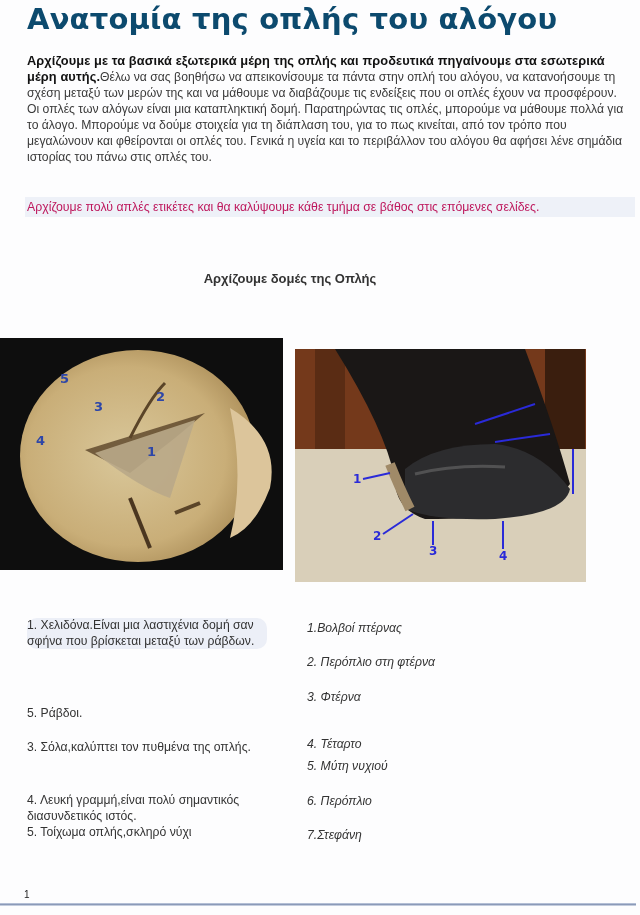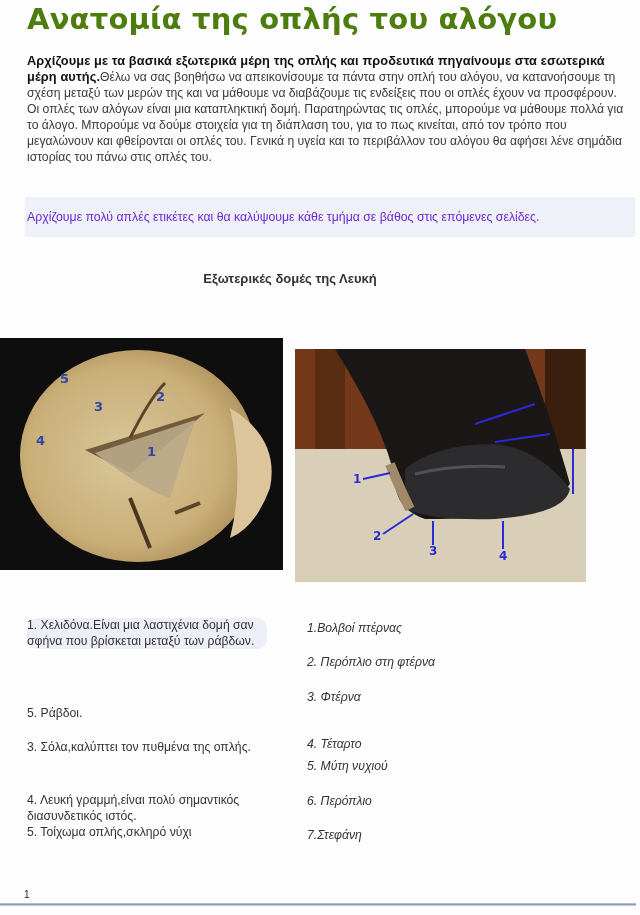--- a/index.html
+++ b/index.html
@@ -7,33 +7,33 @@
     width: 640px; height: 915px; overflow: hidden;
     background: #fdfdfe;
     font-family: "Liberation Sans", sans-serif;
     color: #2a2a2a;
     position: relative;
   }
   .page { position: absolute; left: 0; top: 0; width: 640px; height: 915px; }
   .title {
     position: absolute; left: 27px; top: 2px;
     font-family: "DejaVu Sans", sans-serif;
-    font-weight: bold; font-size: 29px; color: #4d7c0f;
+    font-weight: bold; font-size: 29px; color: #0c4a6e;
     letter-spacing: 0.2px; margin: 0;
   }
   .intro {
     position: absolute; left: 27px; top: 53px; width: 600px;
     font-size: 12.2px; line-height: 16px; color: #3a3a3a;
     margin: 0;
   }
   .intro .lead { font-weight: bold; color: #111; font-size: 12.8px; letter-spacing: 0.1px; }
   .intro2 {
     position: absolute; left: 25px; top: 197px; width: 606px;
-    font-size: 12.3px; line-height: 16px; color: #6d28d9;
-    background: #eef1f8; padding: 12px 2px; margin: 0;
+    font-size: 12.3px; line-height: 16px; color: #be185d;
+    background: #eef1f8; padding: 2px 2px; margin: 0;
   }
   .section-heading {
     position: absolute; left: 0; width: 580px; top: 271px;
     text-align: center; font-size: 13px; font-weight: bold; color: #333;
     margin: 0;
   }
   
   .photo { position: absolute; overflow: hidden; }
   .photo-sole {
     left: 0; top: 338px; width: 283px; height: 232px; background: #0d0d0d;
@@ -73,21 +73,21 @@
 <div class="page">
 
   <h1 class="title">Ανατομία της οπλής του αλόγου</h1>
 
   <p class="intro">
     <span class="lead">Αρχίζουμε με τα βασικά εξωτερικά μέρη της οπλής και προδευτικά πηγαίνουμε στα εσωτερικά μέρη αυτής.</span><span>Θέλω να σας βοηθήσω να απεικονίσουμε τα πάντα στην οπλή του αλόγου, να κατανοήσουμε τη σχέση μεταξύ των μερών της και να μάθουμε να διαβάζουμε τις ενδείξεις που οι οπλές έχουν να προσφέρουν. Οι οπλές των αλόγων είναι μια καταπληκτική δομή. Παρατηρώντας τις οπλές, μπορούμε να μάθουμε πολλά για το άλογο. Μπορούμε να δούμε στοιχεία για τη διάπλαση του, για το πως κινείται, από τον τρόπο που μεγαλώνουν και φθείρονται οι οπλές του. Γενικά η υγεία και το περιβάλλον του αλόγου θα αφήσει λένε σημάδια ιστορίας του πάνω στις οπλές του.</span>
   </p>
 
   <p class="intro2">Αρχίζουμε πολύ απλές ετικέτες και θα καλύψουμε κάθε τμήμα σε βάθος στις επόμενες σελίδες.</p>
 
-  <h2 class="section-heading">Εξωτερικές δομές της Λευκή</h2>
+  <h2 class="section-heading">Αρχίζουμε δομές της Οπλής</h2>
 
   <div class="photo photo-sole">
     <svg width="283" height="232" viewBox="0 0 283 232">
       <defs>
         <radialGradient id="soleG" cx="45%" cy="50%" r="60%">
           <stop offset="0%" stop-color="#d9c79a"></stop>
           <stop offset="70%" stop-color="#c9ae78"></stop>
           <stop offset="100%" stop-color="#a88a55"></stop>
         </radialGradient>
       </defs>

